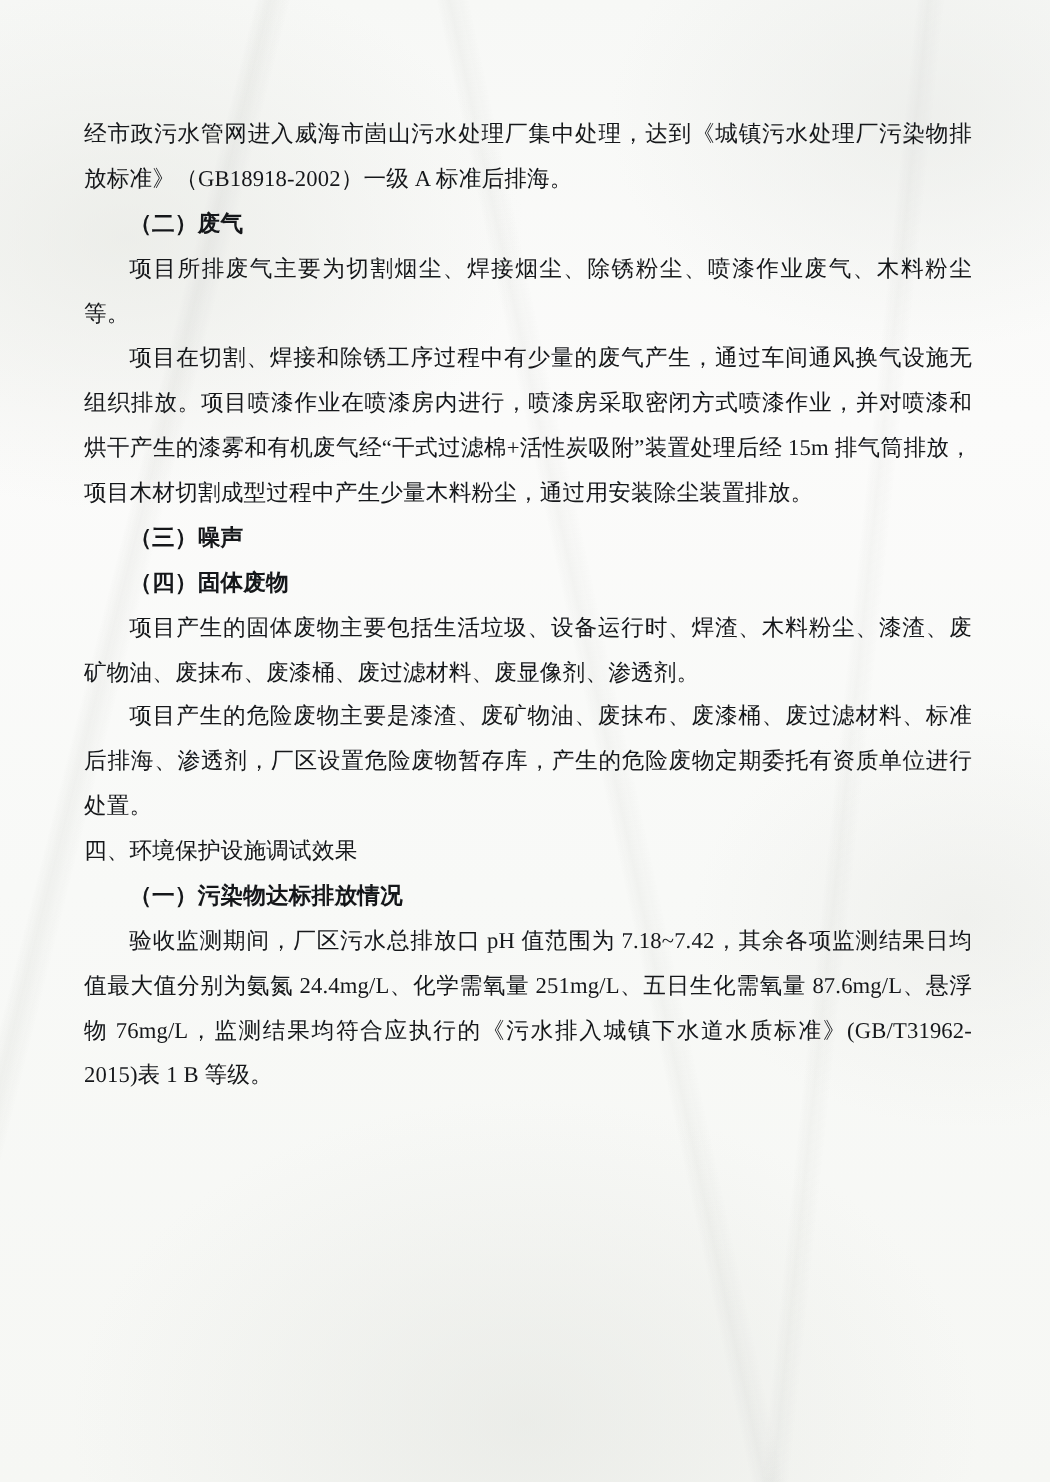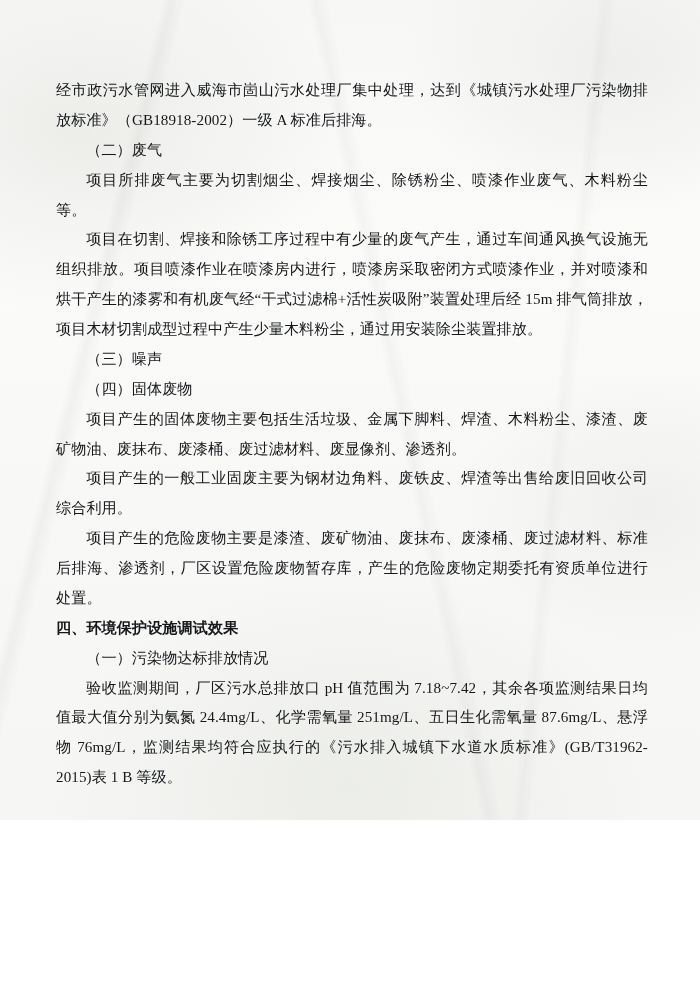--- a/index.html
+++ b/index.html
@@ -10,21 +10,21 @@
     width: 700px;
     height: 988px;
     background: #ffffff;
     font-family: "Liberation Serif", "DejaVu Serif", serif;
     overflow: hidden;
   }
   
   .page {
     position: relative;
     width: 700px;
-    height: 820px;
+    height: 988px;
     box-sizing: border-box;
     background:
       radial-gradient(ellipse 380px 260px at 12% 16%, rgba(226,228,222,0.55), rgba(255,255,255,0) 70%),
       radial-gradient(ellipse 300px 220px at 88% 8%, rgba(228,230,226,0.5), rgba(255,255,255,0) 70%),
       radial-gradient(ellipse 420px 300px at 50% 96%, rgba(224,226,221,0.5), rgba(255,255,255,0) 72%),
       radial-gradient(ellipse 260px 200px at 92% 62%, rgba(230,231,227,0.45), rgba(255,255,255,0) 70%),
       linear-gradient(180deg, #f7f8f6 0%, #fbfbfa 28%, #f8f9f7 60%, #f6f7f4 100%);
     padding: 76px 52px 40px 56px;
   }
   .page::after {
@@ -53,25 +53,25 @@
     margin: 0;
   }
   .para {
     text-indent: 2em;
   }
   .flush {
     text-indent: 0;
   }
   .heading {
     text-indent: 2em;
-    font-weight: 400;
+    font-weight: 700;
   }
   .heading-major {
     text-indent: 0;
-    font-weight: 700;
+    font-weight: 400;
   }
 </style>
 </head>
 <body>
 
 <div class="page">
   <div class="doc-body">
 
     <p class="flush">经市政污水管网进入威海市崮山污水处理厂集中处理，达到《城镇污水处理厂污染物排放标准》（GB18918-2002）一级 A 标准后排海。</p>
 
@@ -79,24 +79,23 @@
 
     <p class="para">项目所排废气主要为切割烟尘、焊接烟尘、除锈粉尘、喷漆作业废气、木料粉尘等。</p>
 
     <p class="para">项目在切割、焊接和除锈工序过程中有少量的废气产生，通过车间通风换气设施无组织排放。项目喷漆作业在喷漆房内进行，喷漆房采取密闭方式喷漆作业，并对喷漆和烘干产生的漆雾和有机废气经“干式过滤棉+活性炭吸附”装置处理后经 15m 排气筒排放，项目木材切割成型过程中产生少量木料粉尘，通过用安装除尘装置排放。</p>
 
     <p class="heading">（三）噪声</p>
 
 
     <p class="heading">（四）固体废物</p>
 
-    <p class="para">项目产生的固体废物主要包括生活垃圾、金属下脚料、焊渣、木料粉尘、漆渣、废矿物油、废抹布、废漆桶、废过滤材料、废显像剂、渗透剂。</p>
+    <p class="para">项目产生的固体废物主要包括生活垃圾、设备运行时、焊渣、木料粉尘、漆渣、废矿物油、废抹布、废漆桶、废过滤材料、废显像剂、渗透剂。</p>
 
 
-    <p class="para">项目产生的一般工业固废主要为钢材边角料、废铁皮、焊渣等出售给废旧回收公司综合利用。</p>
 
     <p class="para">项目产生的危险废物主要是漆渣、废矿物油、废抹布、废漆桶、废过滤材料、标准后排海、渗透剂，厂区设置危险废物暂存库，产生的危险废物定期委托有资质单位进行处置。</p>
 
     <p class="heading-major">四、环境保护设施调试效果</p>
 
     <p class="heading">（一）污染物达标排放情况</p>
 
 
     <p class="para">验收监测期间，厂区污水总排放口 pH 值范围为 7.18~7.42，其余各项监测结果日均值最大值分别为氨氮 24.4mg/L、化学需氧量 251mg/L、五日生化需氧量 87.6mg/L、悬浮物 76mg/L，监测结果均符合应执行的《污水排入城镇下水道水质标准》(GB/T31962-2015)表 1 B 等级。</p>
 

